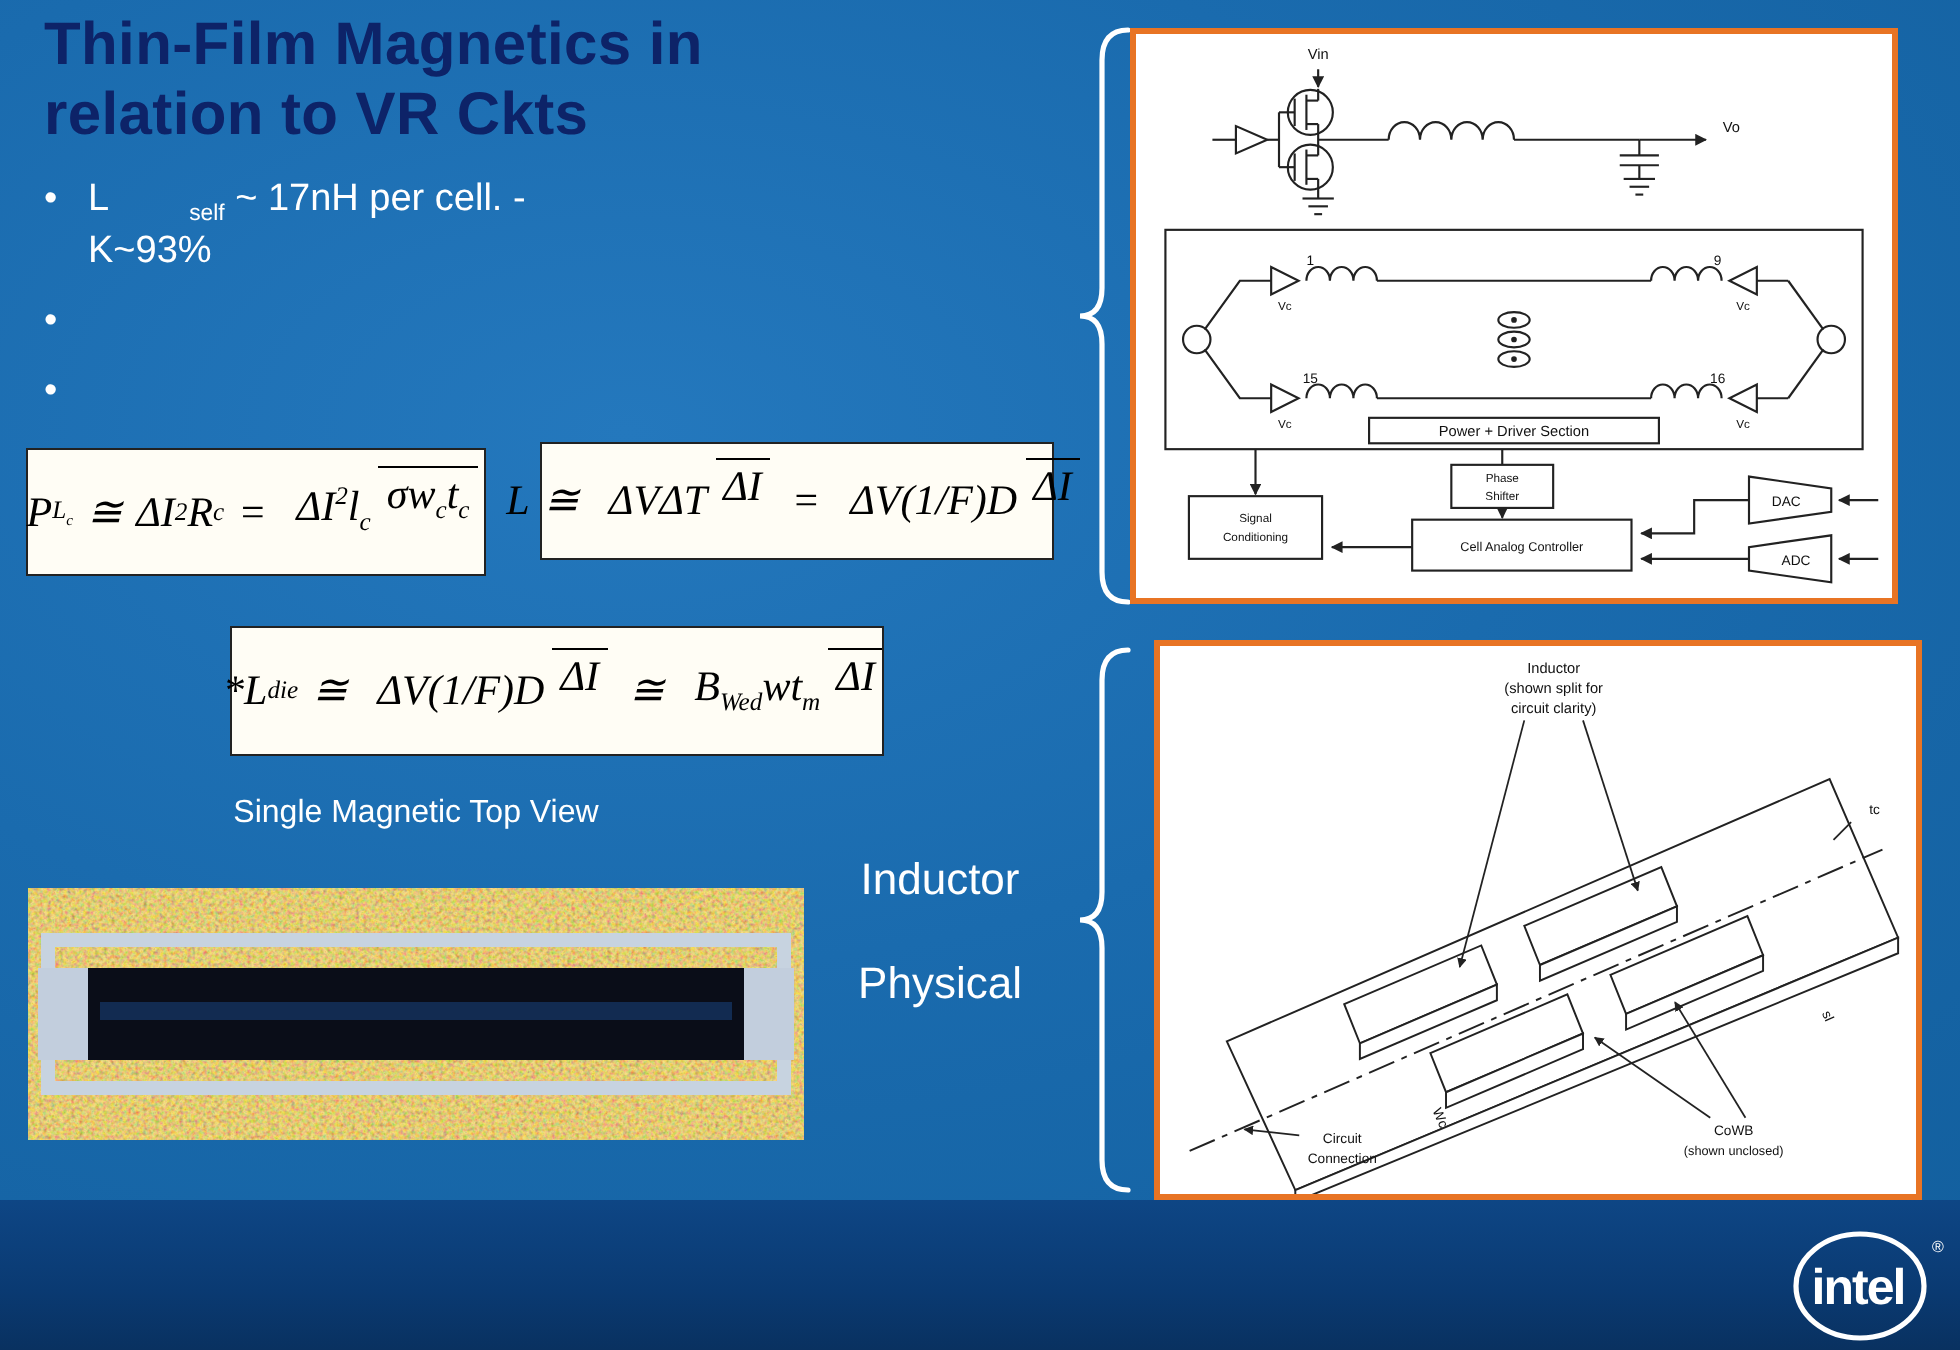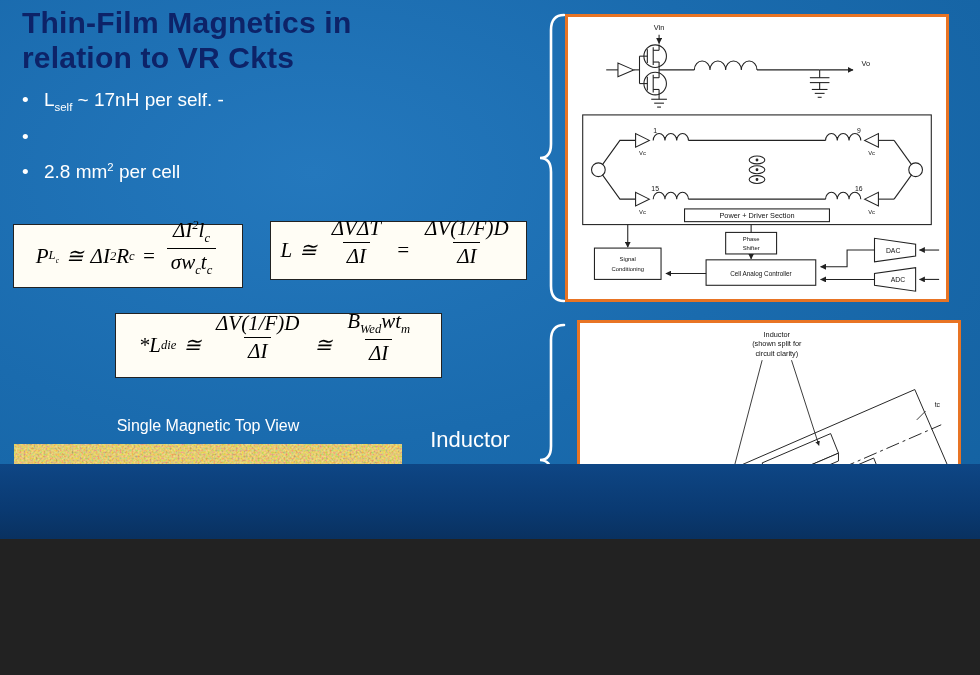--- a/index.html
+++ b/index.html
@@ -1,42 +1,42 @@
 <!DOCTYPE html>
 <html><head>
 <meta charset="utf-8">
 <style>
   html,body{margin:0;padding:0;background:#222;}
   .slide{
-    position:relative;width:980px;height:539px;overflow:hidden;
+    position:relative;width:980px;height:675px;overflow:hidden;
     background:radial-gradient(ellipse 950px 560px at 32% 32%, #2478bd 0%, #1a6bae 48%, #13609f 100%);
     font-family:"Liberation Sans",sans-serif;
   }
   .footer-band{position:absolute;left:0;bottom:0;width:100%;height:75px;
     background:linear-gradient(180deg,#0e4685 0%,#0a3a72 60%,#093160 100%);}
   .title{position:absolute;left:22px;top:6px;width:400px;font-size:30px;font-weight:bold;
     color:#0d2368;line-height:1.15;letter-spacing:.2px;}
   .bullets{position:absolute;left:22px;top:88px;width:430px;color:#fff;}
   .bullet{display:flex;margin-bottom:11px;font-size:19px;line-height:1.25;}
   .bullet .dot{width:22px;flex:none;}
-  .bullet sub{font-size:.6em;}
+  .bullet sub{font-size:.6em;margin-left:40px;}
   .bullet sup{font-size:.6em;}
   .bline2{display:block;}
   .fbox{position:absolute;background:#fffdf5;border:1.5px solid #222;color:#000;
     display:flex;align-items:center;justify-content:center;
     font-family:"Liberation Serif",serif;font-style:italic;font-size:21px;}
   #f1{left:13px;top:224px;width:228px;height:62px;}
   #f2{left:270px;top:221px;width:255px;height:57px;}
   #f3{left:115px;top:313px;width:325px;height:63px;}
   .fbox sub,.fbox sup{font-size:.6em;}
   .rel{margin:0 7px;}
-  .frac{display:inline-flex;flex-direction:column;align-items:center;margin:0 4px;}
+  .frac{display:inline-flex;align-items:center;margin:0 4px;}
   .frac .num{padding:0 4px 1px;}
   .frac .den{border-top:1.5px solid #000;padding:1px 4px 16px;}
-  .caption{position:absolute;left:14px;top:417px;width:388px;text-align:center;
+  .caption{position:absolute;left:14px;top:398px;width:388px;text-align:center;
     color:#fff;font-size:16px;}
   .photo{position:absolute;left:14px;top:444px;width:388px;height:126px;}
   .side-label{position:absolute;color:#fff;font-size:22px;text-align:center;line-height:1.25;}
   #lbl-cell{left:428px;top:138px;width:104px;}
   #lbl-ind1{left:410px;top:426px;width:120px;}
   #lbl-ind2{left:410px;top:478px;width:120px;}
   .brace{position:absolute;}
   #brace1{left:538px;top:12px;}
   #brace2{left:538px;top:322px;}
   .panel{position:absolute;background:#fff;border:3px solid #e87424;}
@@ -48,28 +48,27 @@
 </head>
 <body>
 
 <div class="slide">
 
   <div class="title">Thin-Film Magnetics in relation to VR Ckts</div>
 
   <div class="bullets">
     <div class="bullet">
       <span class="dot">•</span>
-      <span class="btext"><span>L</span><sub>self</sub><span> ~ 17nH per self. -</span></span>
+      <span class="btext"><span>L</span><sub>self</sub><span> ~ 17nH per cell. -</span><span class="bline2">K~93%</span></span>
     </div>
     <div class="bullet">
       <span class="dot">•</span>
     </div>
     <div class="bullet">
       <span class="dot">•</span>
-      <span class="btext"><span>2.8 mm</span><sup>2</sup><span> per cell</span></span>
     </div>
   </div>
 
   <div class="fbox" id="f1">
     <span>P</span>
       <sub><span>L</span><sub>c</sub></sub>
     <span class="rel">≅</span>
     <span>ΔI</span>
       <sup>2</sup>
       <span>R</span>
@@ -130,20 +129,21 @@
       <rect width="388" height="126" filter="url(#goldnoise)"></rect>
       <rect x="10" y="26" width="368" height="74" fill="none" stroke="#c7d3e0" stroke-width="7"></rect>
       <rect x="5" y="40" width="27" height="46" fill="#c2cedd"></rect>
       <rect x="356" y="40" width="27" height="46" fill="#c2cedd"></rect>
       <rect x="30" y="40" width="328" height="46" fill="#0a0d18"></rect>
       <rect x="36" y="57" width="316" height="9" fill="#14315c" opacity="0.85"></rect>
     </svg>
   </div>
 
   <div class="side-label" id="lbl-ind1">Inductor</div>
+  <div class="side-label" id="lbl-ind2">Physical</div>
 
   <div class="brace" id="brace1">
     <svg width="30" height="292" viewBox="0 0 30 292">
       <path d="M26,3 Q13,3 13,18 L13,132 Q13,146 2,146 Q13,146 13,160 L13,274 Q13,289 26,289" fill="none" stroke="#fff" stroke-width="2.6" stroke-linecap="round"></path>
     </svg>
   </div>
   <div class="brace" id="brace2">
     <svg width="30" height="276" viewBox="0 0 30 276">
       <path d="M26,3 Q13,3 13,18 L13,124 Q13,138 2,138 Q13,138 13,152 L13,258 Q13,273 26,273" fill="none" stroke="#fff" stroke-width="2.6" stroke-linecap="round"></path>
     </svg>

